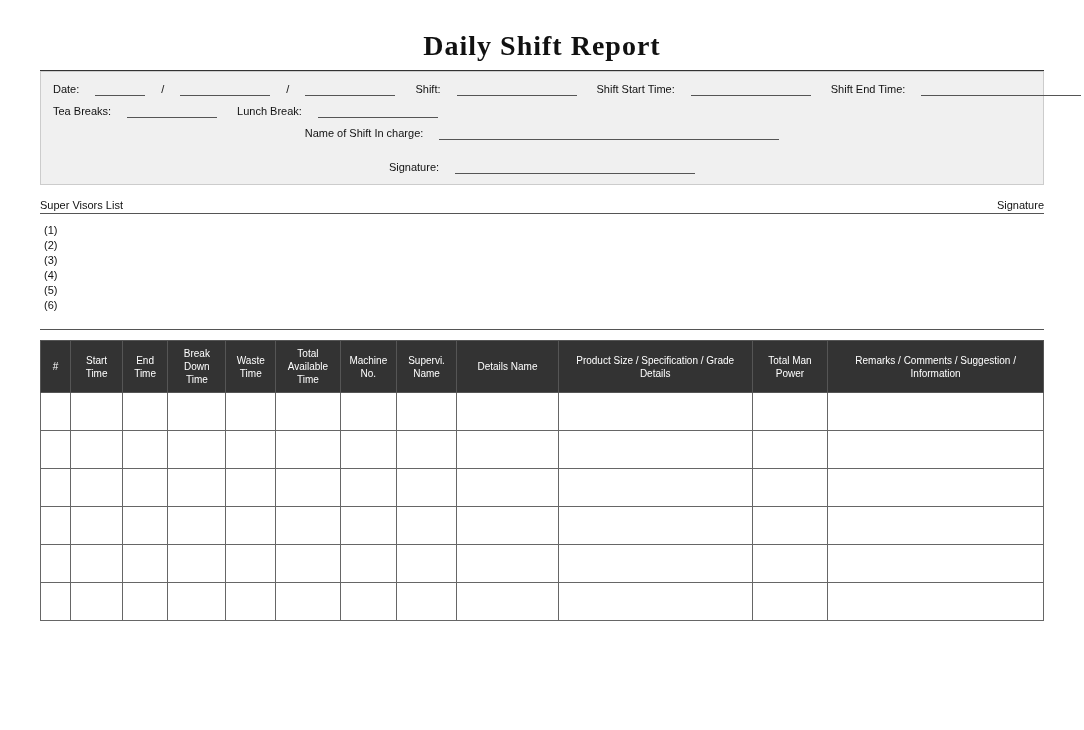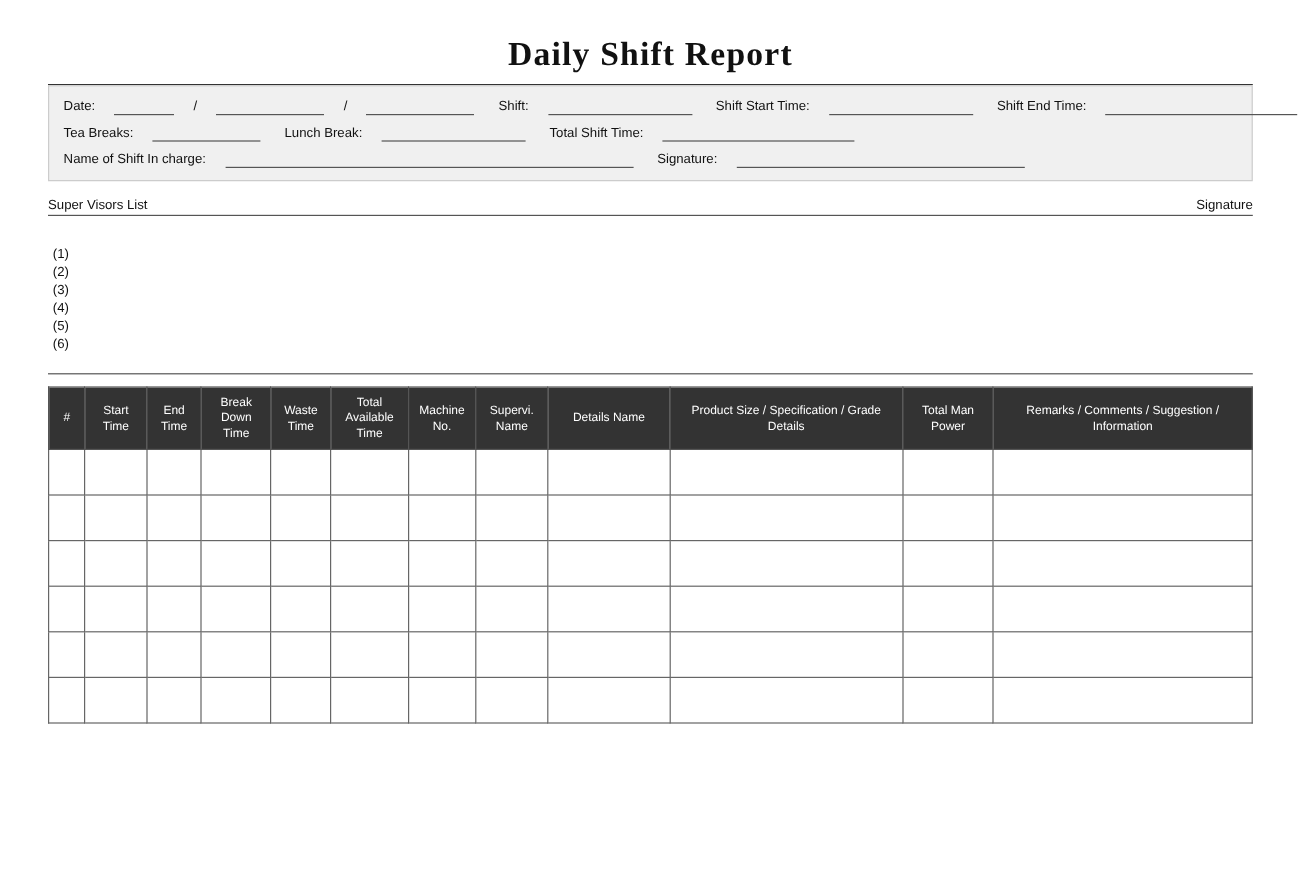--- a/index.html
+++ b/index.html
@@ -30,21 +30,21 @@
       border: 1px solid #ccc;
       padding: 10px 12px;
       margin-top: 0;
     }
     .info-row {
       display: flex;
       align-items: center;
       margin-bottom: 8px;
       gap: 20px;
     }
-    .info-row:last-child { margin-bottom: 0; }
+    .info-row:last-child { margin-bottom: 0; flex-direction: column; }
     .info-field {
       display: flex;
       align-items: center;
       gap: 16px;
       white-space: nowrap;
     }
     .info-field label {
       font-size: 11px;
     }
     .underline {
@@ -59,21 +59,21 @@
     .underline-xl { min-width: 160px; }
     .supervisors-section {
       margin-top: 14px;
     }
     .supervisors-header {
       display: flex;
       justify-content: space-between;
       align-items: center;
       border-bottom: 1px solid #555;
       padding-bottom: 2px;
-      margin-bottom: 26px;
+      margin-bottom: 10px;
     }
     .supervisors-list {
       display: flex;
       flex-direction: column;
       gap: 3px;
       padding-left: 4px;
     }
     .section-divider {
       border: none;
       border-top: 1.5px solid #555;
@@ -147,24 +147,20 @@
 
   <div class="info-row">
     <div class="info-field">
       <label>Tea Breaks:</label>
       <span class="underline underline-md"></span>
     </div>
     <div class="info-field">
       <label>Lunch Break:</label>
       <span class="underline underline-lg"></span>
     </div>
-    <div class="info-field">
-      <label>Total Shift Time:</label>
-      <span class="underline underline-xl"></span>
-    </div>
   </div>
 
   <div class="info-row">
     <div class="info-field">
       <label>Name of Shift In charge:</label>
       <span class="underline" style="min-width:340px;"></span>
     </div>
     <div class="info-field">
       <label>Signature:</label>
       <span class="underline" style="min-width:240px;"></span>

